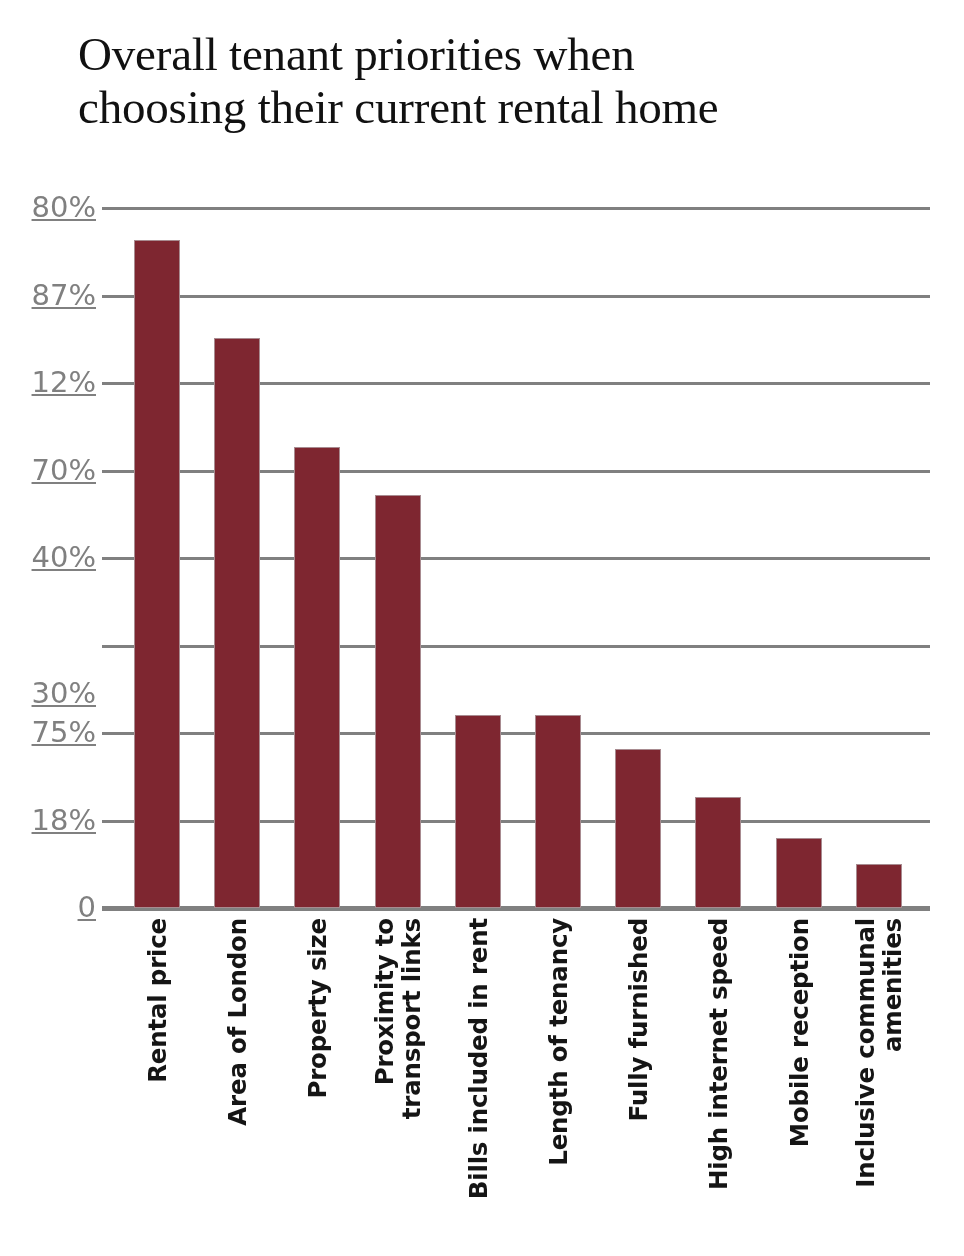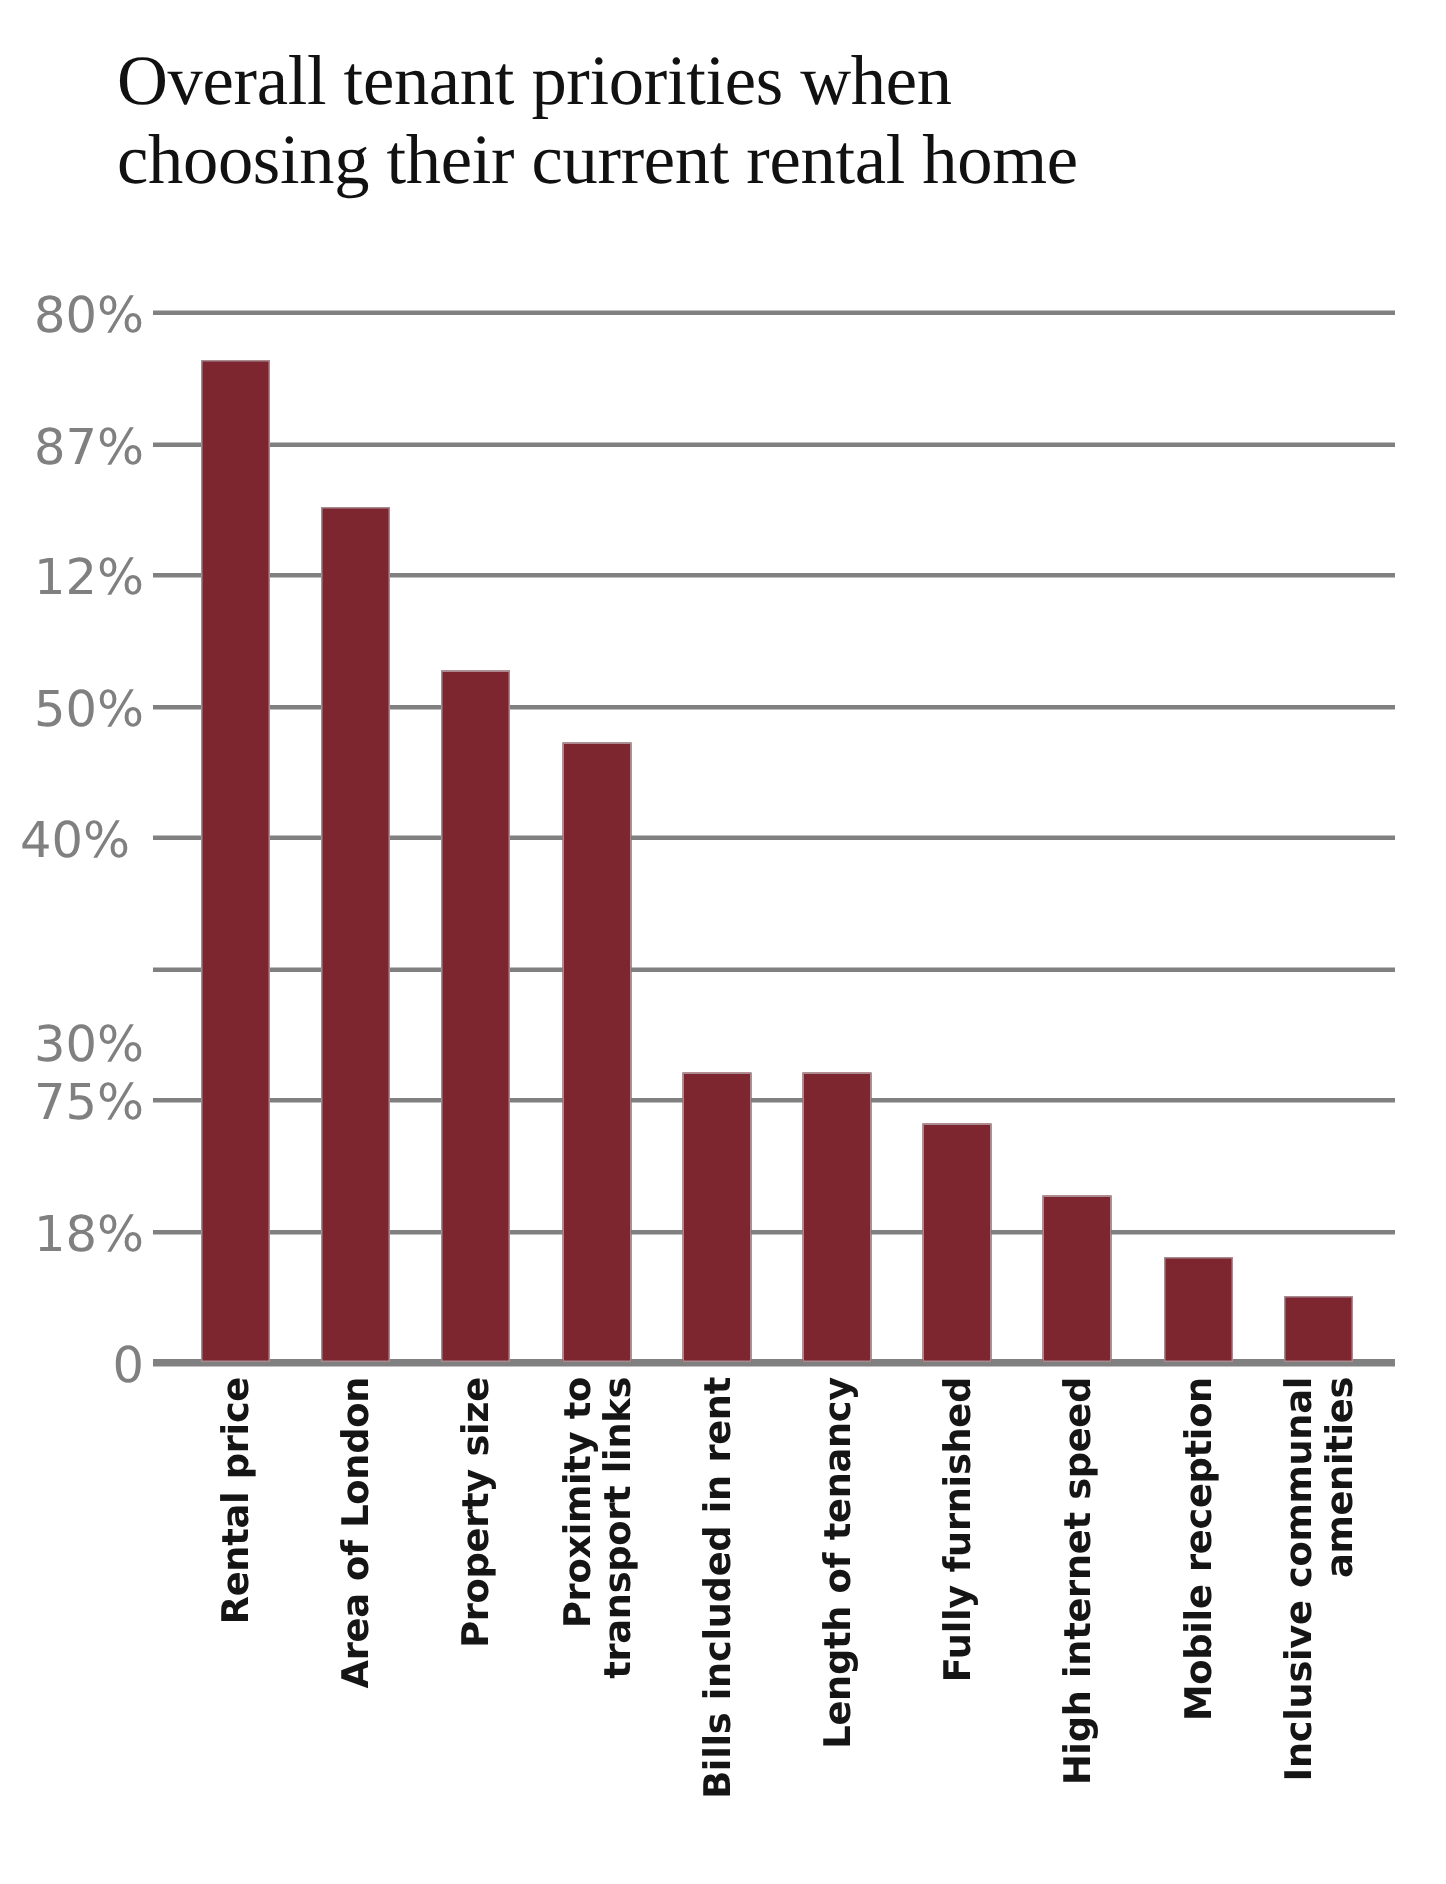--- a/index.html
+++ b/index.html
@@ -53,23 +53,24 @@
     height: 5px;
   }
 
   
   .ytick {
     position: absolute;
     right: 0;
     width: 92px;
     text-align: right;
     color: #808080;
-    font-size: 33px;
+    font-size: 29px;
     font-family: "DejaVu Sans", sans-serif;
     line-height: 1;
+    text-decoration: underline;
   }
   .ytick-wrap {
     position: absolute;
     left: 0;
     width: 96px;
     height: 0;
   }
 
   
   .bar {
@@ -128,24 +129,24 @@
       <div class="ytick-wrap" style="top: 208px;">
         <div class="ytick" style="top: -15px;">80%</div>
       </div>
       <div class="ytick-wrap" style="top: 295.5px;">
         <div class="ytick" style="top: -15px;">87%</div>
       </div>
       <div class="ytick-wrap" style="top: 383px;">
         <div class="ytick" style="top: -15px;">12%</div>
       </div>
       <div class="ytick-wrap" style="top: 470.5px;">
-        <div class="ytick" style="top: -15px;">50%</div>
+        <div class="ytick" style="top: -15px;">70%</div>
       </div>
       <div class="ytick-wrap" style="top: 558px;">
-        <div class="ytick" style="top: -15px; text-align: center;">40%</div>
+        <div class="ytick" style="top: -15px;">40%</div>
       </div>
       <div class="ytick-wrap" style="top: 645.5px;">
         <div class="ytick" style="top: -15px; margin-top: 48px;">30%</div>
       </div>
       <div class="ytick-wrap" style="top: 733px;">
         <div class="ytick" style="top: -15px;">75%</div>
       </div>
       <div class="ytick-wrap" style="top: 820.5px;">
         <div class="ytick" style="top: -15px;">18%</div>
       </div>

